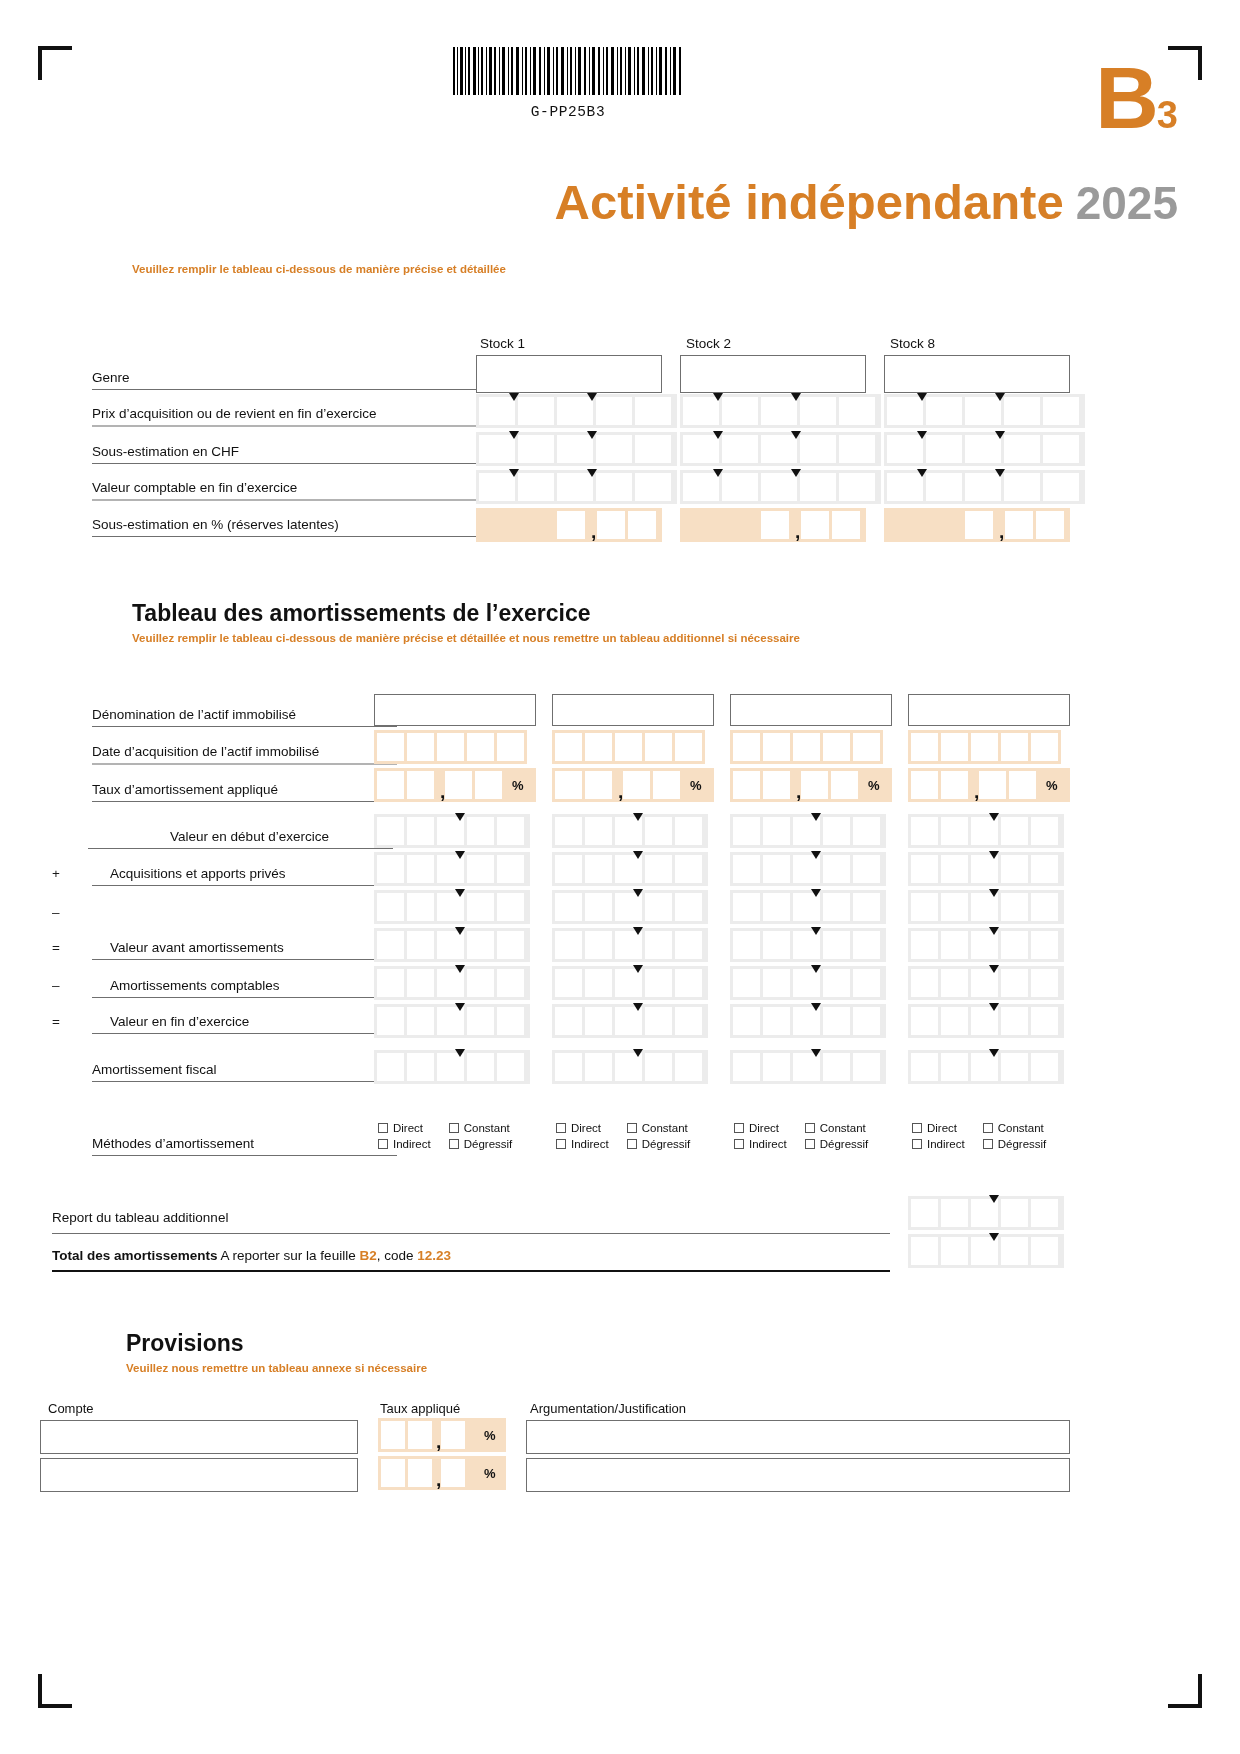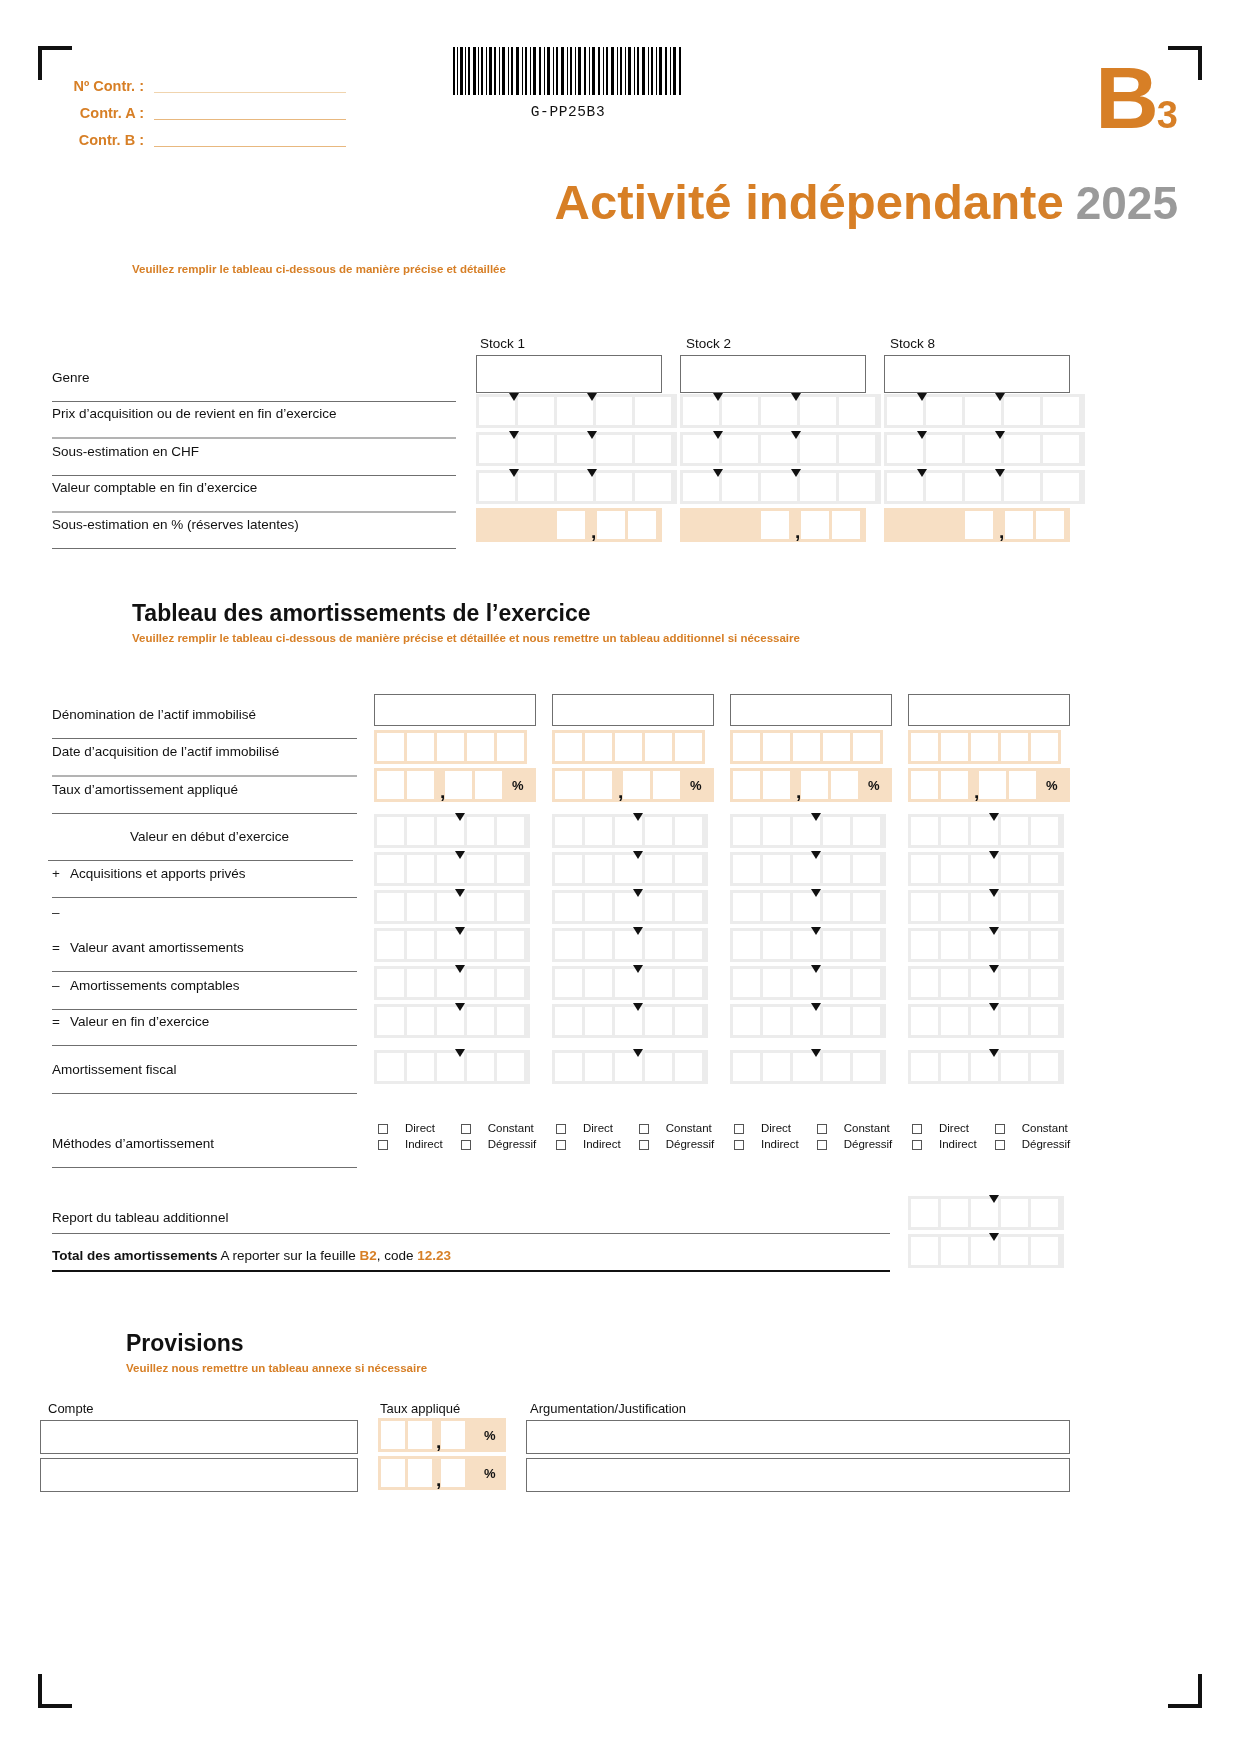--- a/index.html
+++ b/index.html
@@ -71,33 +71,33 @@
     position:absolute; font-size:19px; font-weight:bold; color:#111;
     line-height:1; top:14px;
   }
   .pct {
     position:absolute; font-size:13px; font-weight:bold; color:#111; top:10px;
   }
 
   
   .lbl {
     position:absolute; font-size:13.5px; color:#111;
-    border-bottom:1.3px solid #6f6f6f; padding-bottom:16px;
+    border-bottom:1.3px solid #6f6f6f; padding-bottom:4px;margin-left:40px;
   }
   .lbl.thick { border-bottom:2px solid #b3b3b3; }
   .lbl.two { line-height:1.22; }
 
   
   .openbox { position:absolute; border:1px solid #6f6f6f; background:#fff; }
   .stock-cap { position:absolute; font-size:13.5px; color:#111; }
 
   
   .cbgroup { position:absolute; display:flex; gap:18px; }
   .cbcol { display:flex; flex-direction:column; gap:4px; }
-  .cbitem { display:flex; align-items:flex-end; gap:17px; font-size:11.5px; color:#111; }
+  .cbitem { display:flex; align-items:center; gap:5px; font-size:11.5px; color:#111; }
   .cbox { width:10px; height:10px; border:1px solid #555; background:#fff; flex:none; }
 
   
   .totline { position:absolute; border-bottom:1.3px solid #6f6f6f; }
   .totline.heavy { border-bottom:2px solid #111; }
   .tottxt { position:absolute; font-size:13.5px; color:#111; }
   .tottxt b { font-weight:bold; }
   .orange { color:#d77f26; font-weight:bold; }
 
   
@@ -107,34 +107,20 @@
 </head>
 <body>
 
 <div class="page">
 
   <div class="crop tl"></div>
   <div class="crop tr"></div>
   <div class="crop bl"></div>
   <div class="crop br"></div>
 
-  <div class="ident">
-    <div class="ident-row">
-      <div class="ident-label">Nº Contr. :</div>
-      <div class="ident-line"></div>
-    </div>
-    <div class="ident-row">
-      <div class="ident-label">Contr. A :</div>
-      <div class="ident-line"></div>
-    </div>
-    <div class="ident-row">
-      <div class="ident-label">Contr. B :</div>
-      <div class="ident-line"></div>
-    </div>
-  </div>
 
   <div class="barcode-wrap">
     <svg class="barcode" viewBox="0 0 232 48" preserveAspectRatio="none">
       <g fill="#000">
         <rect x="1" y="0" width="2" height="48"></rect>
           <rect x="5" y="0" width="1" height="48"></rect>
         <rect x="8" y="0" width="3" height="48"></rect>
           <rect x="13" y="0" width="1" height="48"></rect>
         <rect x="16" y="0" width="2" height="48"></rect>
           <rect x="21" y="0" width="3" height="48"></rect>

